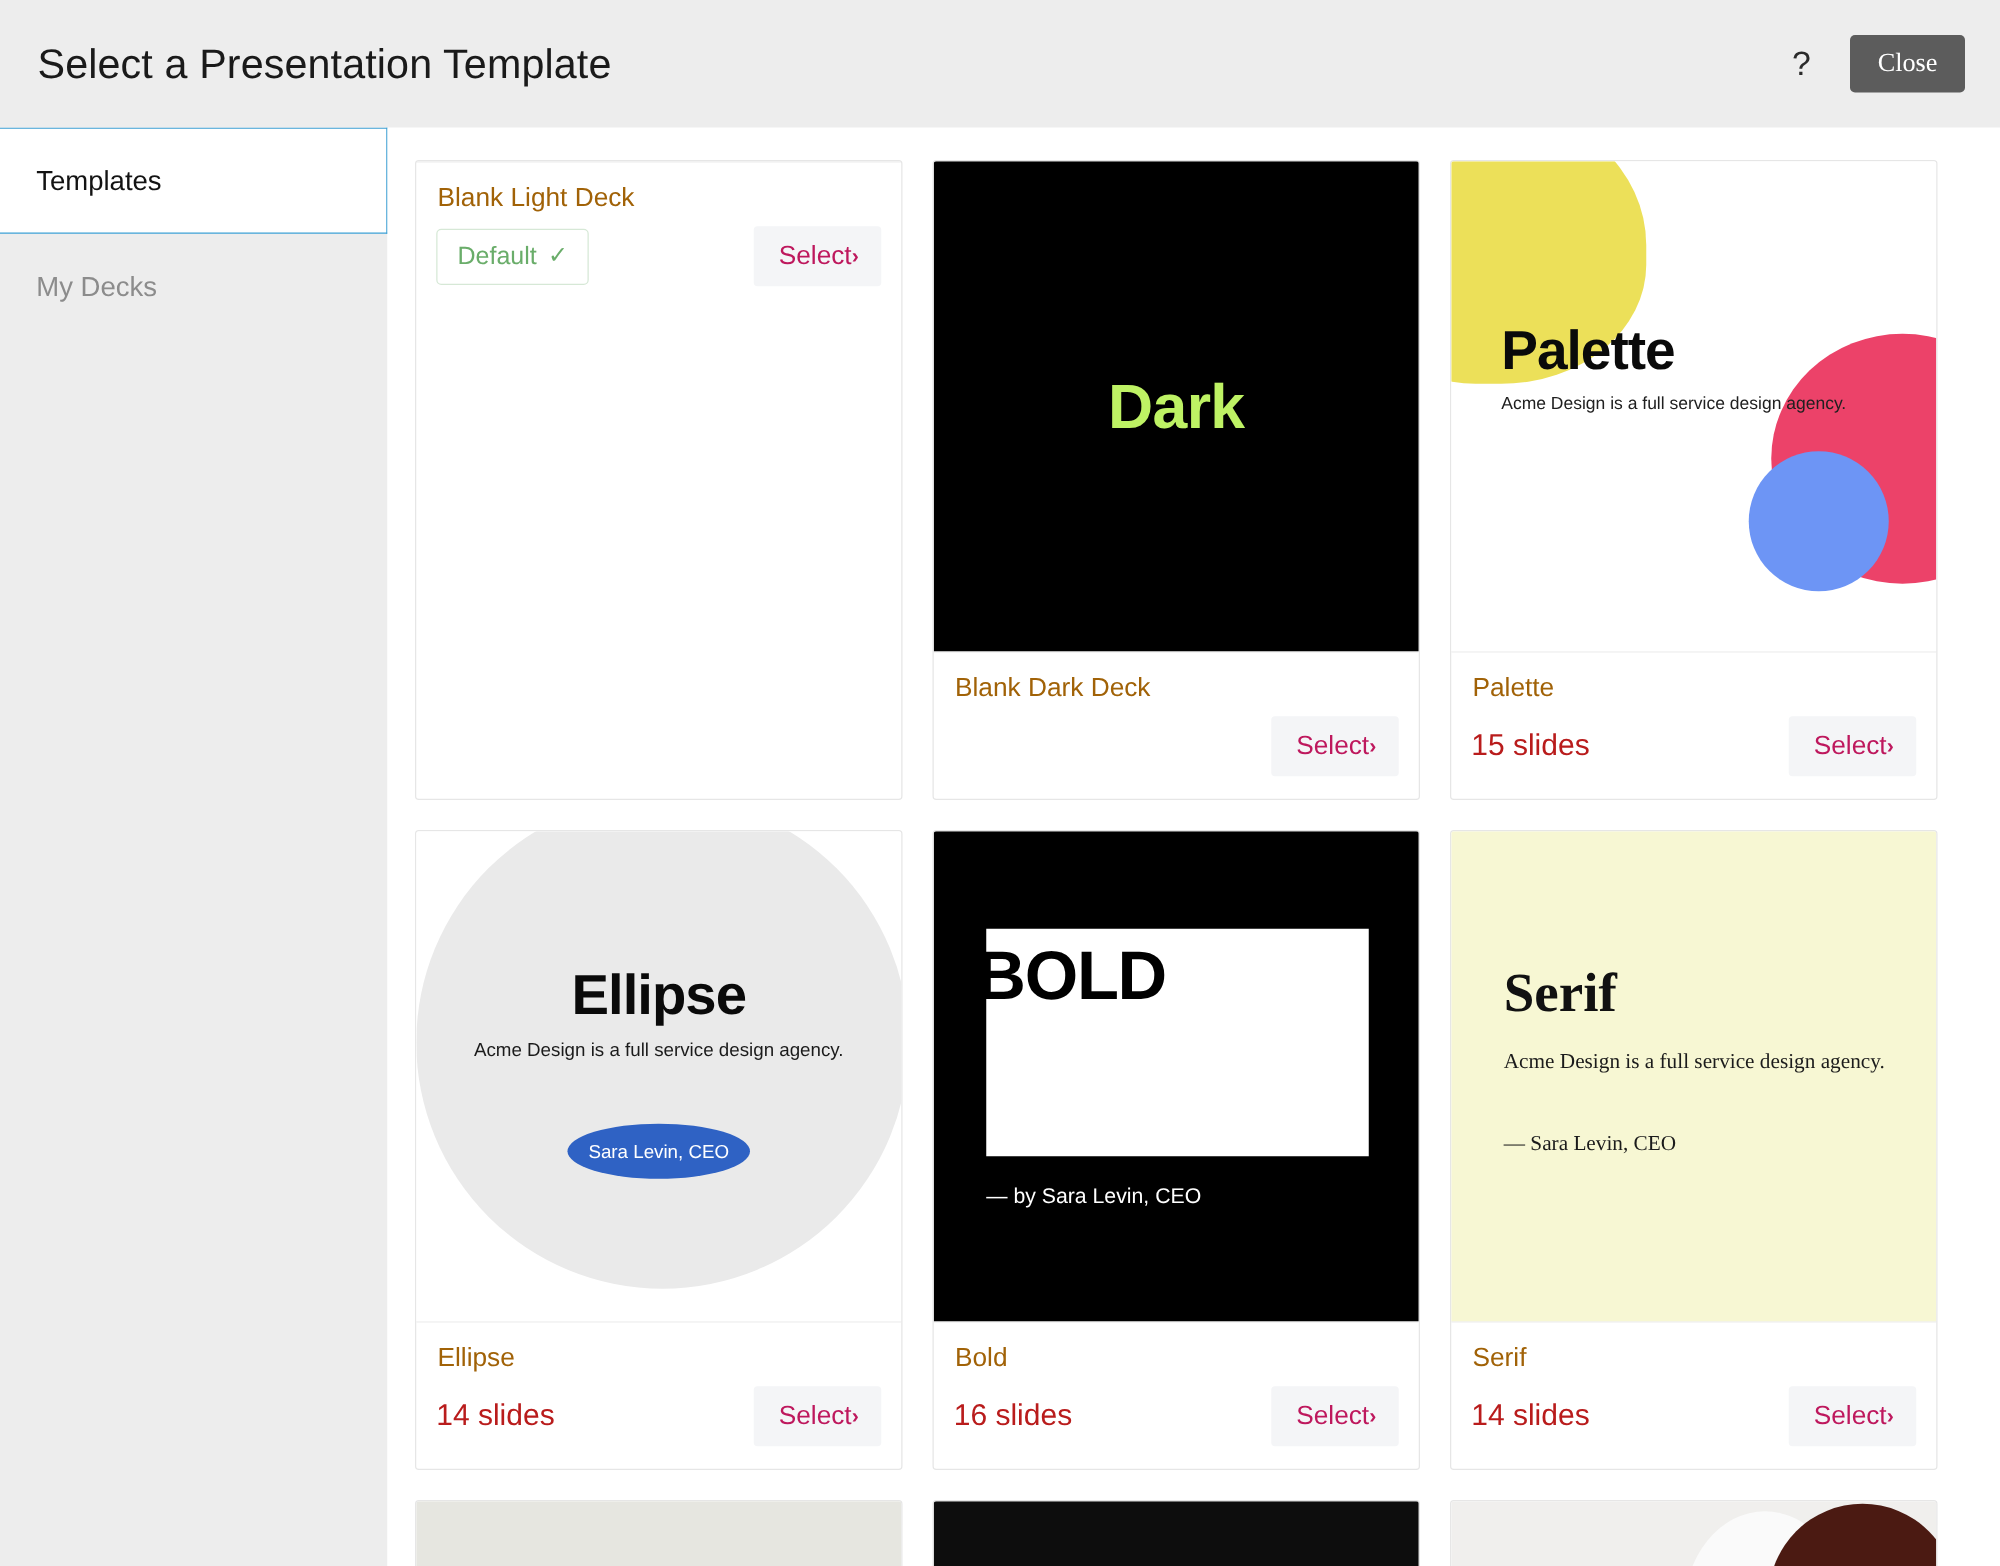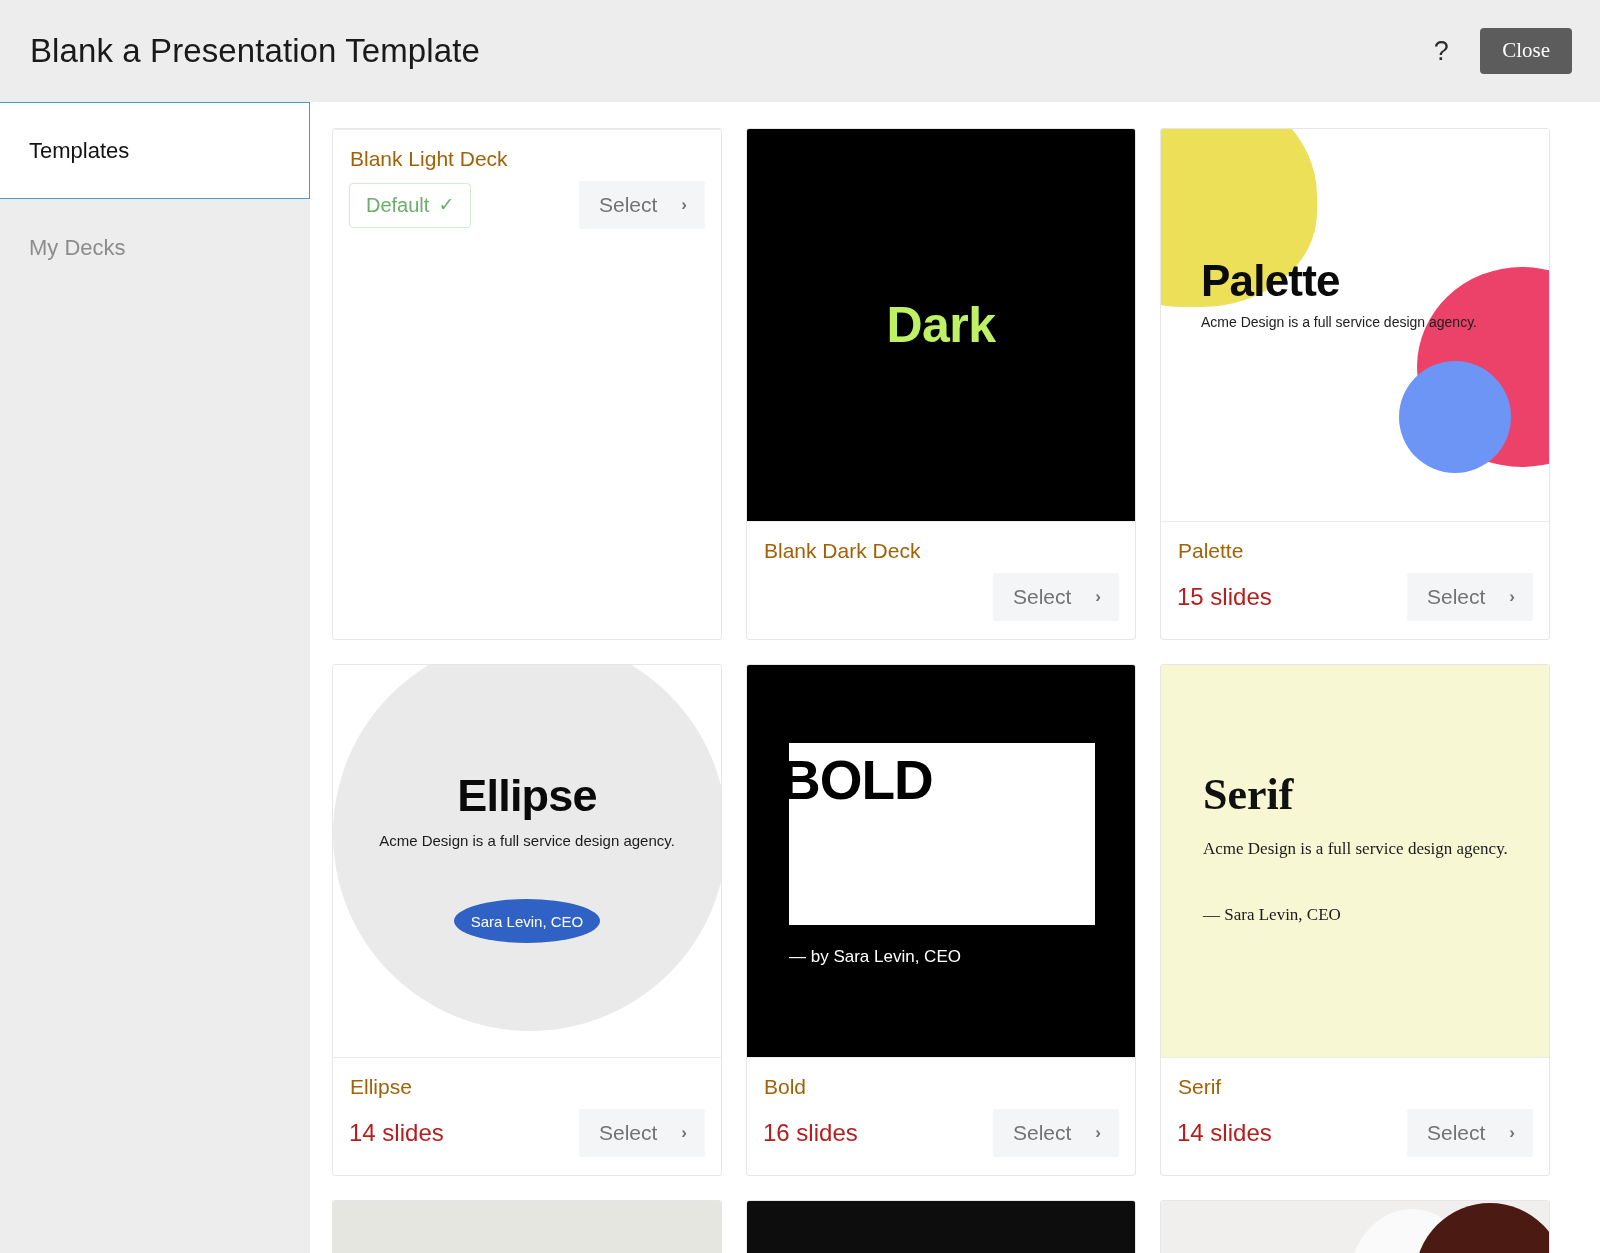--- a/index.html
+++ b/index.html
@@ -74,21 +74,21 @@
   }
 
   
   .sidebar {
     width: 310px;
     min-width: 310px;
     background: #ededed;
     padding-top: 0;
   }
   .side-tab {
-    height: 97px;
+    height: 85px;
     display: flex;
     align-items: center;
     padding-left: 29px;
     font-size: 22px;
     color: #8c8c8c;
     cursor: pointer;
     background: transparent;
     border-top: 1px solid transparent;
     border-bottom: 1px solid transparent;
     border-right: 1px solid transparent;
@@ -169,25 +169,25 @@
     background: #ffffff;
   }
   .check-icon { font-size: 19px; line-height: 1; }
   .select-button {
     margin-left: auto;
     background: #f4f5f7;
     border: none;
     border-radius: 3px;
     font-family: "Liberation Sans", sans-serif;
     font-size: 21px;
-    color: #737373;
+    color: #be185d;
     padding: 13px 18px 14px 20px;
     display: inline-flex;
     align-items: center;
-    gap: 24px;
+    gap: 0;
     cursor: pointer;
     line-height: 1;
   }
   .chev { font-size: 17px; font-weight: bold; line-height: 1; }
 
   
   .thumb-light-title {
     font-size: 58px;
     font-weight: 700;
     color: #111111;
@@ -354,21 +354,21 @@
     background: #fafafa;
     border-radius: 50% 50% 46% 46%;
   }
 </style>
 </head>
 <body>
 
 <div class="app">
 
   <div class="header">
-    <div class="header-title">Blank a Presentation Template</div>
+    <div class="header-title">Select a Presentation Template</div>
     <div class="header-actions">
       <div class="help-icon">?</div>
       <button class="close-button">Close</button>
     </div>
   </div>
 
   <div class="body-wrap">
 
     <div class="sidebar">
       <div class="side-tab active">

